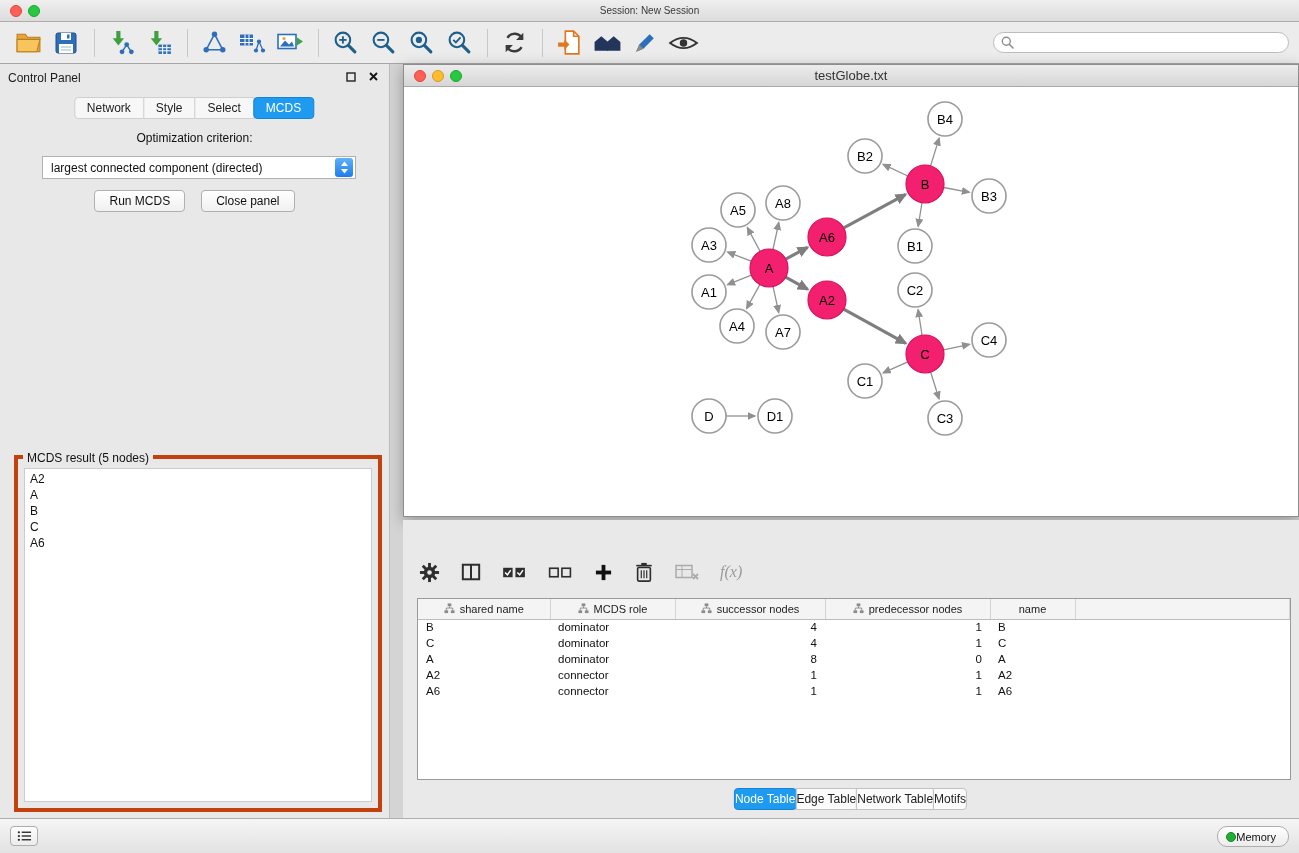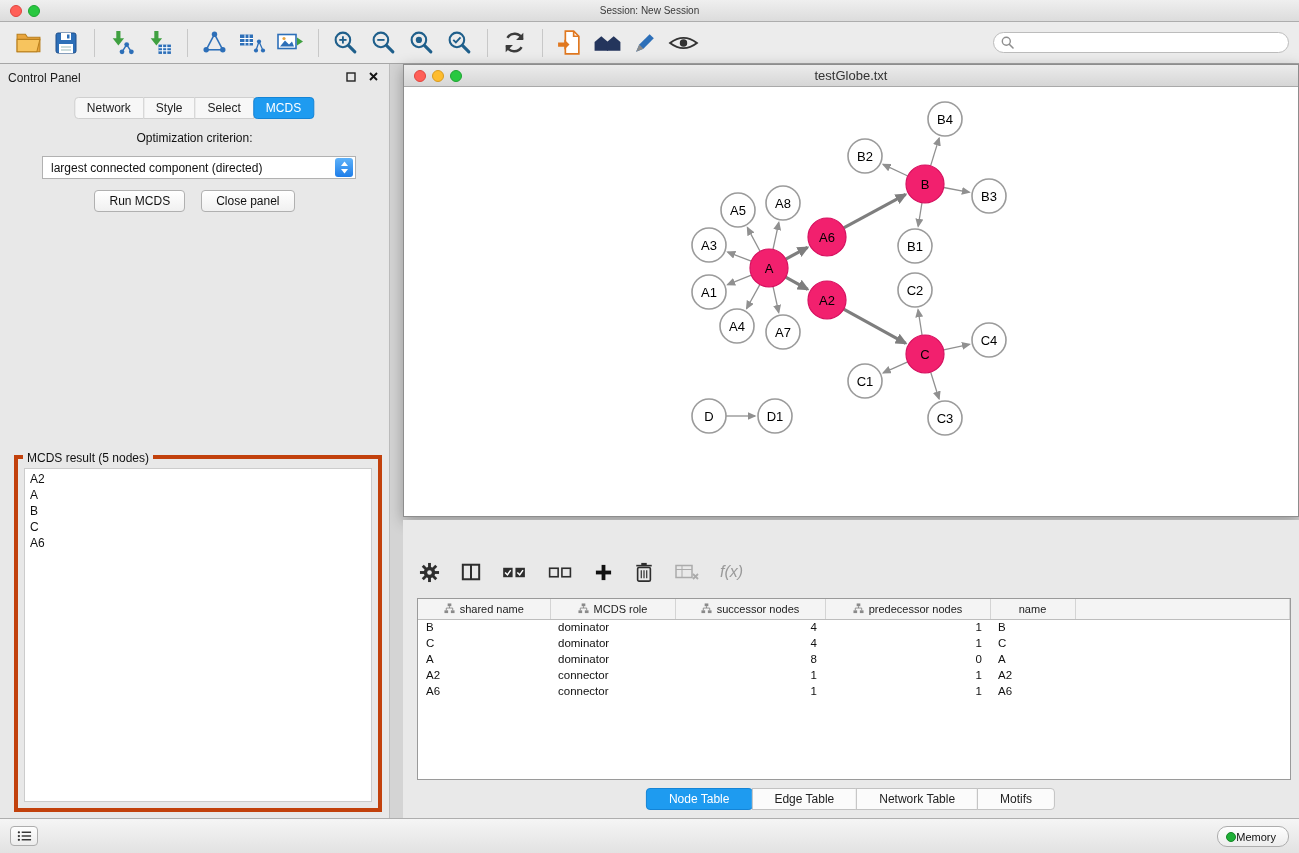--- a/index.html
+++ b/index.html
@@ -51,29 +51,29 @@
 .node{fill:#fff;stroke:#9b9b9b;stroke-width:1.6}
 .node.hl{fill:#f2206e;stroke:#d61160;stroke-width:1.2}
 .node-label{font-family:"Liberation Sans",sans-serif;font-size:13px;fill:#000;text-anchor:middle}
 .edge{stroke:#909090;stroke-width:1.3}
 .edge.thick{stroke:#7e7e7e;stroke-width:3.2}
 
 
 .table-panel{position:absolute;left:403px;top:520px;width:896px;height:298px;background:#e9e9e9}
 .tp-toolbar{position:absolute;left:16px;top:32px;height:40px;display:flex;align-items:center;gap:21px}
 .tp-tool{display:flex;align-items:center;justify-content:center}
-.fx{font-family:Liberation Sans, sans-serif;font-style:italic;font-size:16px;color:#9a9a9a}
+.fx{font-family:Liberation Serif, serif;font-style:italic;font-size:16px;color:#9a9a9a}
 .data-table-wrap{position:absolute;left:14px;top:78px;right:8px;bottom:38px;background:#fff;border:1px solid #9a9a9a;overflow:hidden}
 table.node-table{border-collapse:collapse;table-layout:fixed;width:100%;font-size:11.5px}
 .node-table thead th{background:#f4f4f4;border-right:1px solid #d4d4d4;border-bottom:1px solid #bdbdbd;height:20px;font-weight:normal;font-size:11px;color:#222}
 .hdr{display:flex;align-items:center;justify-content:center;gap:5px}
 .node-table tbody td{height:16px;padding:0 8px;color:#111;white-space:nowrap}
 .node-table td.c2,.node-table td.c3{text-align:right}
 .tp-tabs{position:absolute;bottom:8px;left:50%;transform:translateX(-50%);display:flex}
-.tp-tab{font-size:12px;padding:3px 22px;background:#fbfbfb;border:1px solid #c2c2c2;margin-left:-1px;color:#222}
+.tp-tab{font-size:12px;padding:3px 0;background:#fbfbfb;border:1px solid #c2c2c2;margin-left:-1px;color:#222}
 .tp-tab:first-child{border-radius:4px 0 0 4px}
 .tp-tab:last-child{border-radius:0 4px 4px 0}
 .tp-tab.active{background:#1e9bf0;border-color:#1484d6;color:#fff;border-radius:4px}
 
 
 .statusbar{position:absolute;left:0;top:818px;width:1299px;height:35px;background:linear-gradient(#f5f5f5,#e2e2e2);border-top:1px solid #aeaeae}
 .list-btn{position:absolute;left:10px;top:7px;width:28px;height:20px;border:1px solid #adadad;border-radius:4px;background:linear-gradient(#fefefe,#ececec);display:flex;align-items:center;justify-content:center}
 .memory-btn{position:absolute;right:10px;top:7px;height:21px;border:1px solid #adadad;border-radius:10px;background:linear-gradient(#fefefe,#ececec);display:flex;align-items:center;padding:0 12px 0 8px}
 .memory-dot{width:10px;height:10px;border-radius:50%;background:#1faf37;border:1px solid #148726}
 .memory-label{font-size:11px;color:#111}

